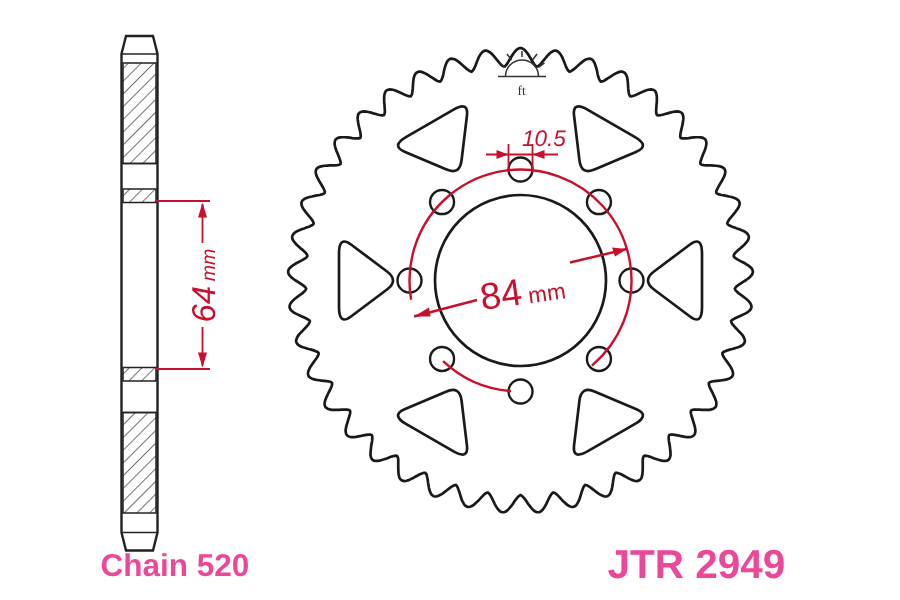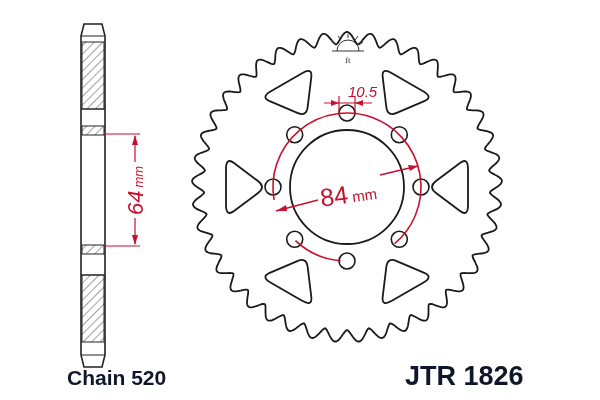--- a/index.html
+++ b/index.html
@@ -1,18 +1,18 @@
 <!DOCTYPE html>
 <html><head>
 <meta charset="utf-8">
 <style>
   html, body { margin:0; padding:0; background:#ffffff; }
   body { width:600px; height:400px; position:relative; overflow:hidden; font-family:"Liberation Sans", sans-serif; }
   #stage { position:absolute; left:0; top:0; width:600px; height:400px; }
-  .label-bottom { position:absolute; font-family:"Liberation Sans", sans-serif; font-weight:bold; color:#0f172a; }
+  .label-bottom { position:absolute; font-family:"Liberation Sans", sans-serif; font-weight:bold; color:#ec4899; }
   #chain-label { left:67px; top:366px; font-size:21px; }
   #part-label { left:405px; top:361px; font-size:27px; }
 </style>
 </head>
 <body>
 
 <svg id="stage" width="600" height="400" viewBox="0 0 600 400" xmlns="http://www.w3.org/2000/svg">
   <defs>
     <pattern id="hatch" patternUnits="userSpaceOnUse" width="6" height="6" patternTransform="rotate(45)">
       <line x1="0" y1="0" x2="0" y2="6" stroke="#444" stroke-width="1"></line>
@@ -85,13 +85,13 @@
     <line x1="324" y1="103" x2="372" y2="103"></line>
     <line x1="339" y1="96" x2="339" y2="115"></line>
     <line x1="355" y1="96" x2="355" y2="115"></line>
     <polygon points="339,103 331,100 331,106" stroke="none"></polygon>
     <polygon points="355,103 363,100 363,106" stroke="none"></polygon>
   </g>
   <text x="348" y="97" fill="#c8102e" font-family="Liberation Sans, sans-serif" font-style="italic" font-size="15">10.5</text>
 </svg>
 
 <div class="label-bottom" id="chain-label">Chain 520</div>
-<div class="label-bottom" id="part-label">JTR 1826</div>
+<div class="label-bottom" id="part-label">JTR 2949</div>
 
 </body></html>

